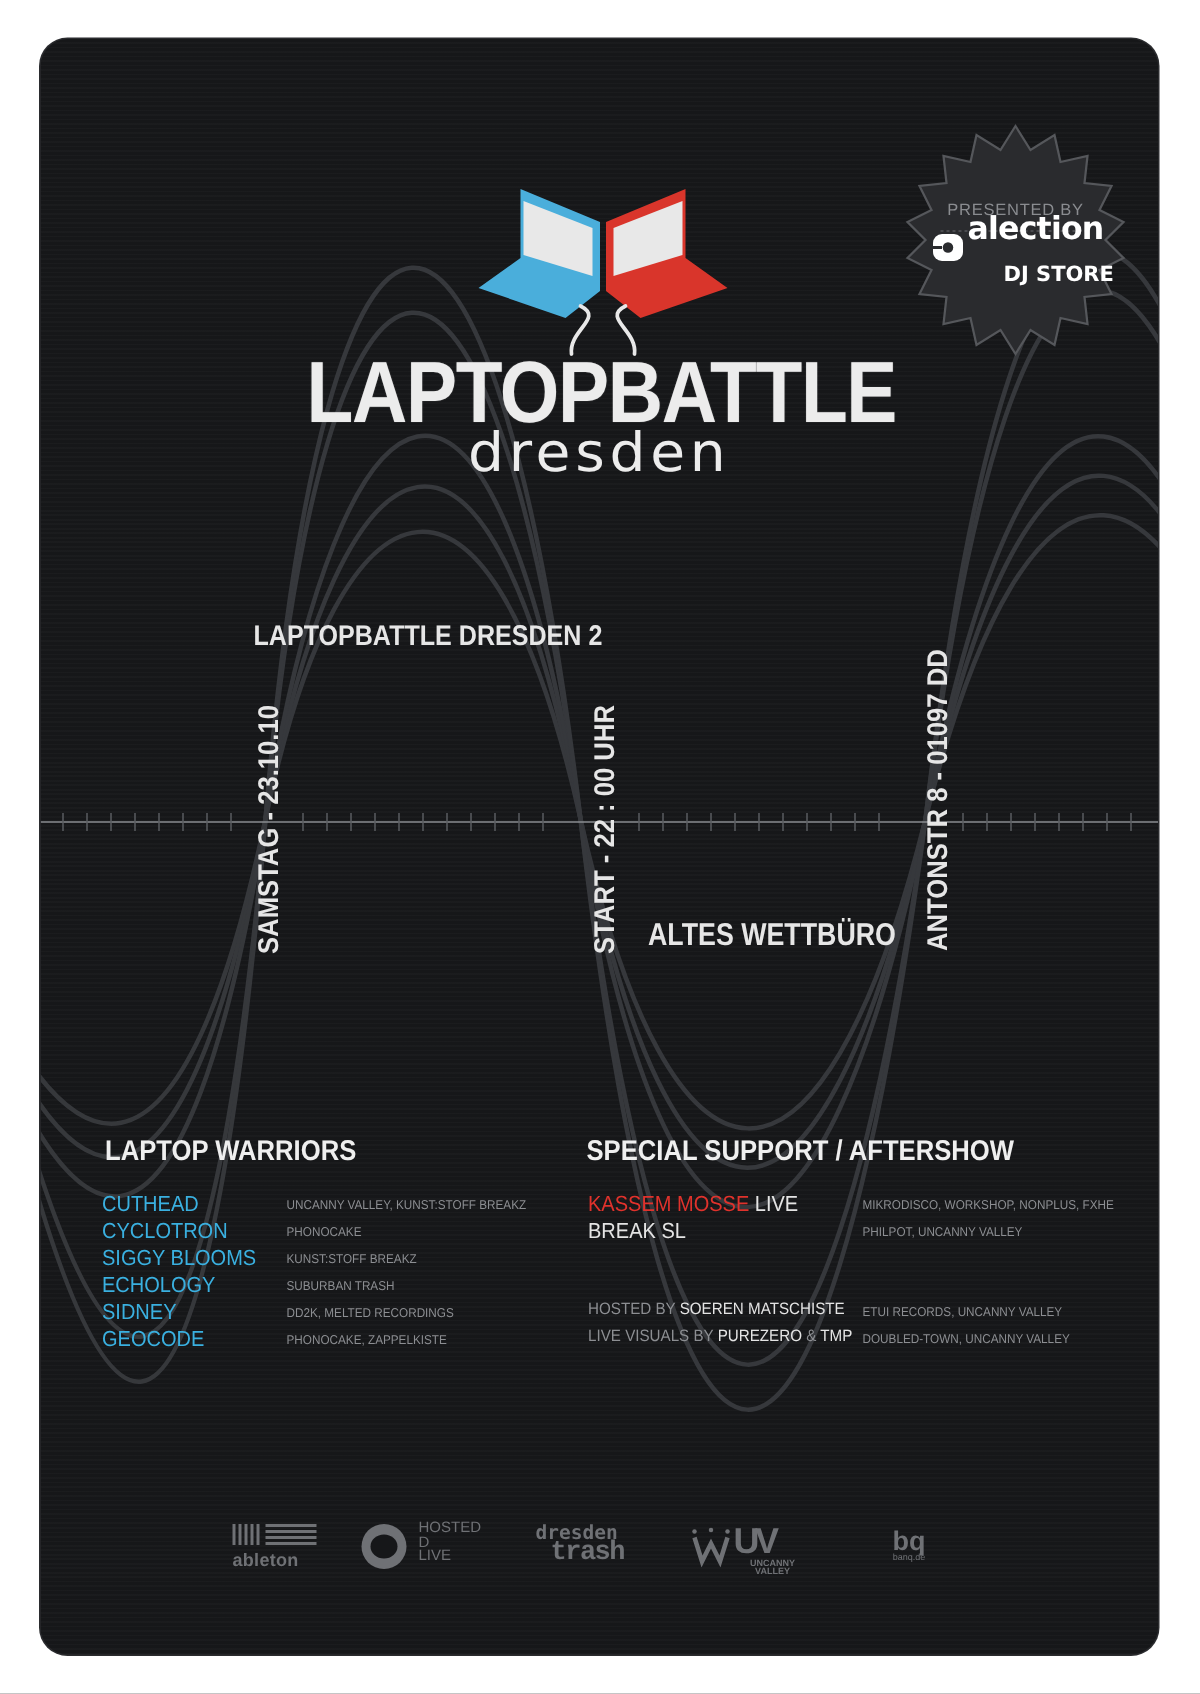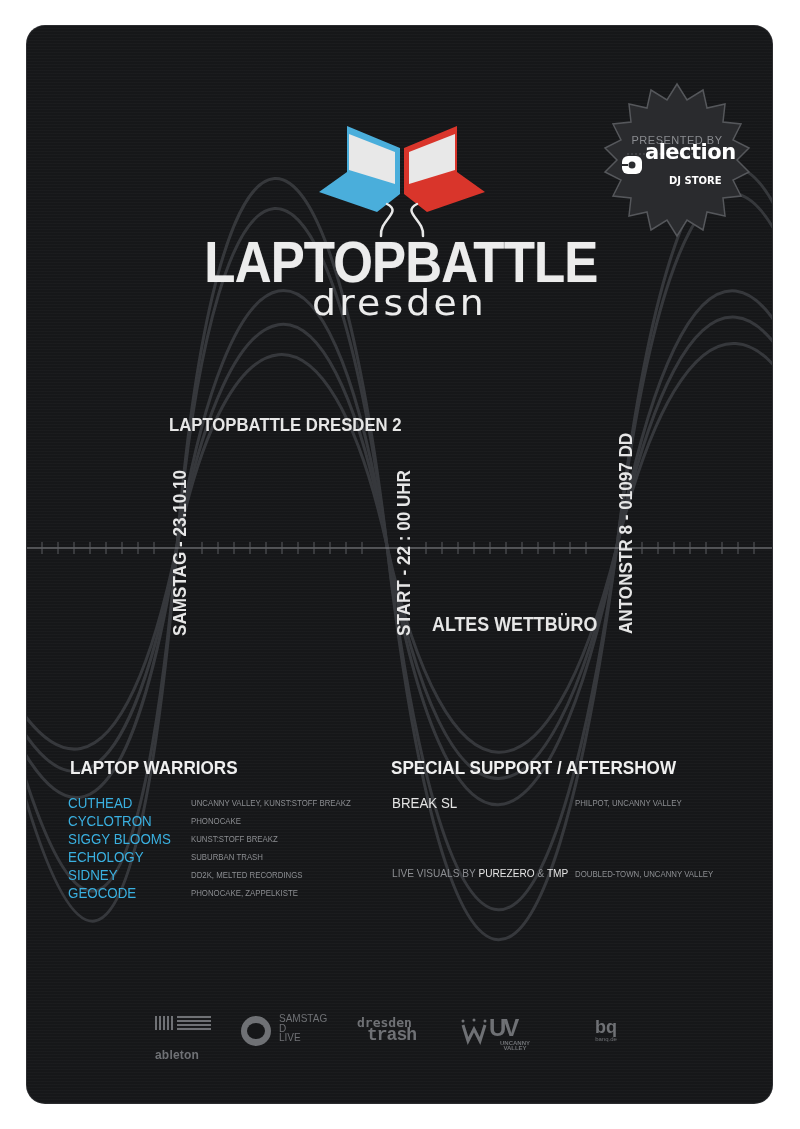--- a/index.html
+++ b/index.html
@@ -11,21 +11,21 @@
     overflow: hidden;
     box-shadow: 0 0 0 1px #2a2b2e;
     border-radius: 18px;
   }
   .waves { position: absolute; left: 0; top: 0; width: 745px; height: 1077px; }
   .axis { position: absolute; left: 0; top: 514px; width: 745px; height: 16px; }
 
   .badge { position: absolute; left: 570px; top: 54px; width: 160px; height: 160px; }
   .badge-text-top { position: absolute; left: 0; width: 160px; top: 54px; text-align: center; color: #8a8c90; font-size: 11px; letter-spacing: 0.5px; font-family: "Liberation Sans", sans-serif; }
   .badge-brand { position: absolute; left: 48px; top: 60px; color: #ffffff; font-weight: bold; font-size: 21px; font-family: "DejaVu Sans", sans-serif; letter-spacing: -0.5px; }
-  .badge-sub { position: absolute; left: 72px; top: 95px; color: #ffffff; font-weight: bold; font-size: 10px; font-family: "DejaVu Sans", sans-serif; }
+  .badge-sub { position: absolute; left: 72px; top: 95px; color: #ffffff; font-weight: bold; font-size: 14px; font-family: "DejaVu Sans", sans-serif; }
   .badge-mark { position: absolute; left: 24px; top: 74px; width: 22px; height: 22px; }
 
   .logo-laptops { position: absolute; left: 290px; top: 98px; width: 170px; height: 120px; }
   .title-main {
     position: absolute; left: 0; width: 745px; top: 202px; text-align: center;
     color: #ececec; font-size: 58px; font-weight: bold; letter-spacing: -1px;
     font-family: "Liberation Sans", sans-serif; transform: scaleX(0.88); transform-origin: 384px 0;
     text-shadow: 0 0 1px rgba(255,255,255,0.3);
   }
   .title-sub {
@@ -63,21 +63,21 @@
   .c-text .hl { color: #e4e4e4; }
   .c-label { position: absolute; left: 183px; top: 3px; color: #8c8e92; font-size: 8.5px; white-space: nowrap; transform: scaleX(0.92); transform-origin: 0 0; }
 
   .sponsors { position: absolute; left: 0; top: 985px; width: 745px; height: 50px; }
   .sp { position: absolute; color: #6f7175; font-weight: bold; }
   .sp-ableton { left: 128px; top: 5px; width: 56px; }
   .sp-ableton .bars { height: 14px; display: flex; gap: 2px; }
   .sp-ableton .bars i { display: block; width: 2px; background: #6f7175; }
   .sp-ableton .lines { position: absolute; left: 22px; top: 0; width: 34px; }
   .sp-ableton .lines i { display: block; height: 2px; background: #6f7175; margin-bottom: 2px; }
-  .sp-ableton .word { font-size: 12px; margin-top: 18px; letter-spacing: 0.2px; }
+  .sp-ableton .word { font-size: 12px; margin-top: 3px; letter-spacing: 0.2px; }
   .sp-ddt { left: 214px; top: 3px; }
   .sp-ddt .circle { position: absolute; left: 0; top: 2px; width: 30px; height: 30px; border-radius: 50%; background: #6f7175; }
   .sp-ddt .face { position: absolute; left: 6px; top: 7px; width: 18px; height: 16px; border-radius: 50%; background: #161719; }
   .sp-ddt .words { position: absolute; left: 38px; top: 0; font-size: 10px; line-height: 9.5px; font-weight: normal; color: #6f7175; white-space: nowrap; }
   .sp-sub { left: 330px; top: 6px; font-size: 13px; font-family: "DejaVu Sans Mono", monospace; line-height: 12px; }
   .sp-sub .big { font-size: 18px; display: block; margin-left: 10px; letter-spacing: -1px; font-family: Liberation Mono, monospace; }
   .sp-w { left: 433px; top: 6px; font-size: 24px; font-weight: normal; }
   .sp-uv { left: 462px; top: 3px; font-size: 24px; letter-spacing: -3px; }
   .sp-uv .cap { display: block; font-size: 6px; letter-spacing: 0; text-align: center; width: 52px; line-height: 7px; margin-top: -2px; }
   .sp-bq { left: 568px; top: 6px; font-size: 18px; }
@@ -203,26 +203,34 @@
         <span class="w-label">DD2K, MELTED RECORDINGS</span>
       </div>
     <div class="w-row">
         <span class="w-name">GEOCODE</span>
         <span class="w-label">PHONOCAKE, ZAPPELKISTE</span>
       </div>
   </div>
 
   <div class="support">
     <div class="s-row">
+      <span class="s-name"><span class="red">KASSEM MOSSE</span><span> LIVE</span></span>
+      <span class="s-label">MIKRODISCO, WORKSHOP, NONPLUS, FXHE</span>
+    </div>
+    <div class="s-row">
       <span class="s-name"><span class="red"></span><span>BREAK SL</span></span>
       <span class="s-label">PHILPOT, UNCANNY VALLEY</span>
     </div>
   </div>
 
   <div class="credits">
+    <div class="c-row">
+      <span class="c-text"><span>HOSTED BY </span><span class="hl">SOEREN MATSCHISTE</span></span>
+      <span class="c-label">ETUI RECORDS, UNCANNY VALLEY</span>
+    </div>
     <div class="c-row">
       <span class="c-text"><span>LIVE VISUALS BY </span><span class="hl">PUREZERO</span><span> &amp; </span><span class="hl">TMP</span></span>
       <span class="c-label">DOUBLED-TOWN, UNCANNY VALLEY</span>
     </div>
   </div>
 
   <div class="sponsors">
     <div class="sp sp-ableton">
       <div class="bars">
           <i></i>
@@ -237,21 +245,21 @@
           <i></i>
           <i></i>
         </div>
       <div class="word">ableton</div>
     </div>
     <div class="sp sp-ddt">
       <div class="circle">
           <div class="face"></div>
         </div>
       <div class="words">
-          <div>SAMSTAG</div>
+          <div>HOSTED</div>
           <div>D</div>
           <div>LIVE</div>
         </div>
     </div>
     <div class="sp sp-sub">
       <span>dresden</span>
       <span class="big">trash</span>
     </div>
     <div class="sp sp-w">
       <svg width="28" height="28" viewBox="0 0 28 28">

